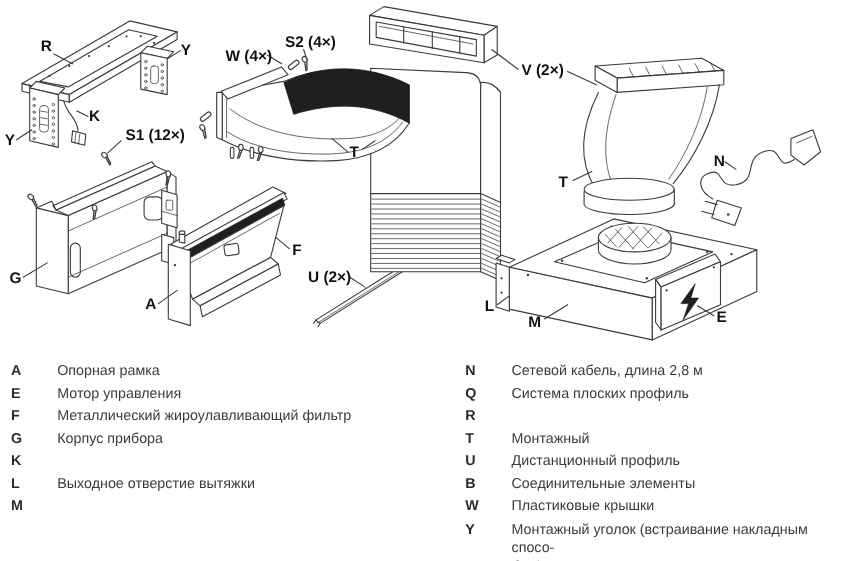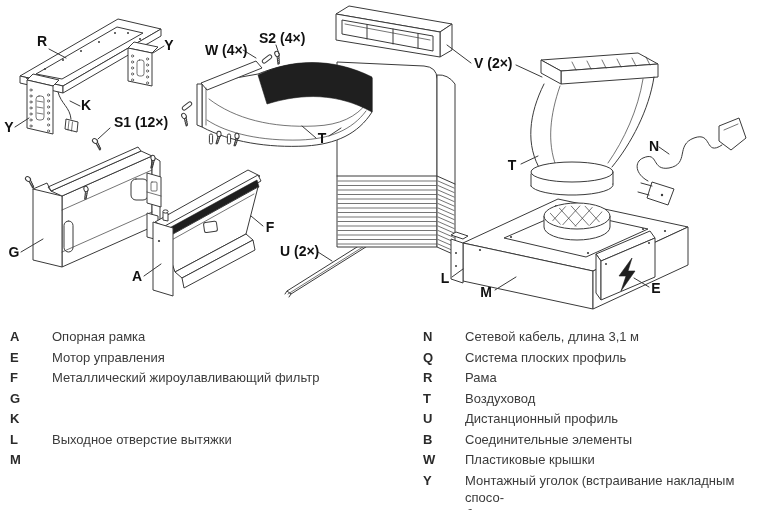--- a/index.html
+++ b/index.html
@@ -264,48 +264,48 @@
       <div class="lrow">
           <span class="lkey">E</span>
           <span class="ldesc">Мотор управления</span>
         </div>
       <div class="lrow">
           <span class="lkey">F</span>
           <span class="ldesc">Металлический жироулавливающий фильтр</span>
         </div>
       <div class="lrow">
           <span class="lkey">G</span>
+          <span class="ldesc">Корпус прибора</span>
         </div>
       <div class="lrow">
           <span class="lkey">K</span>
         </div>
       <div class="lrow">
           <span class="lkey">L</span>
           <span class="ldesc">Выходное отверстие вытяжки</span>
         </div>
       <div class="lrow">
           <span class="lkey">M</span>
         </div>
     </div>
     <div class="lcol lcol-right">
       <div class="lrow">
           <span class="lkey">N</span>
-          <span class="ldesc">Сетевой кабель, длина 3,1 м</span>
+          <span class="ldesc">Сетевой кабель, длина 2,8 м</span>
         </div>
       <div class="lrow">
           <span class="lkey">Q</span>
           <span class="ldesc">Система плоских профиль</span>
         </div>
       <div class="lrow">
           <span class="lkey">R</span>
-          <span class="ldesc">Рама</span>
         </div>
       <div class="lrow">
           <span class="lkey">T</span>
-          <span class="ldesc">Воздуховод</span>
+          <span class="ldesc">Монтажный</span>
         </div>
       <div class="lrow">
           <span class="lkey">U</span>
           <span class="ldesc">Дистанционный профиль</span>
         </div>
       <div class="lrow">
           <span class="lkey">B</span>
           <span class="ldesc">Соединительные элементы</span>
         </div>
       <div class="lrow">

